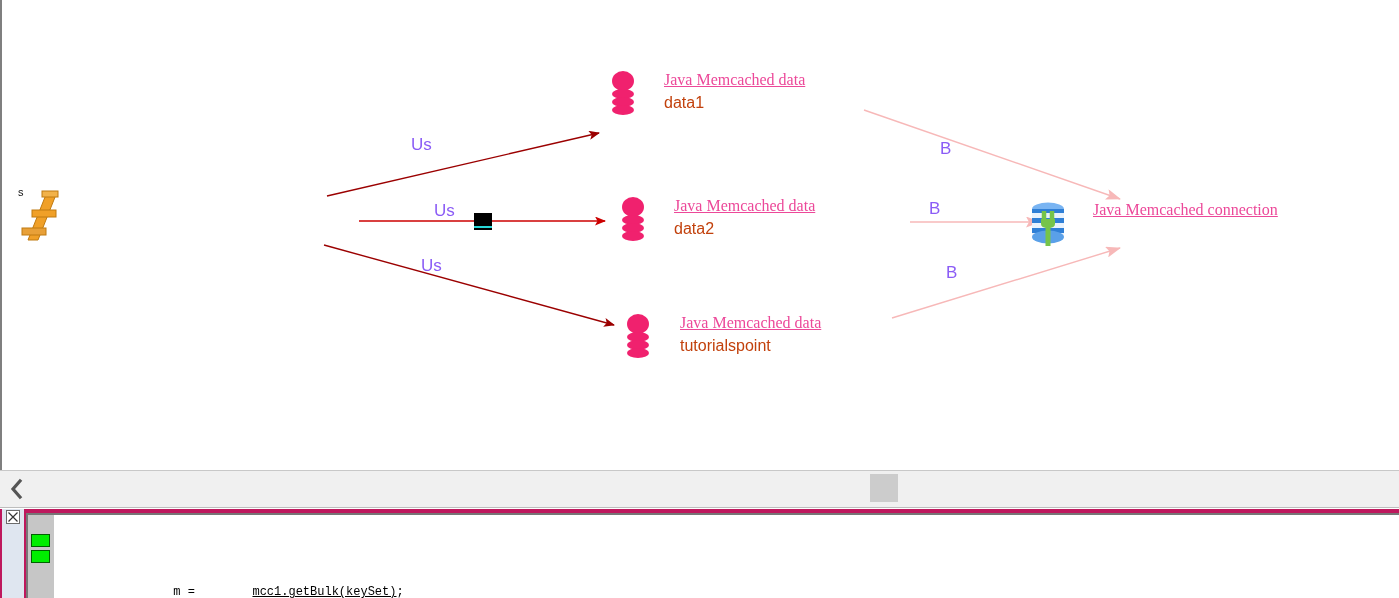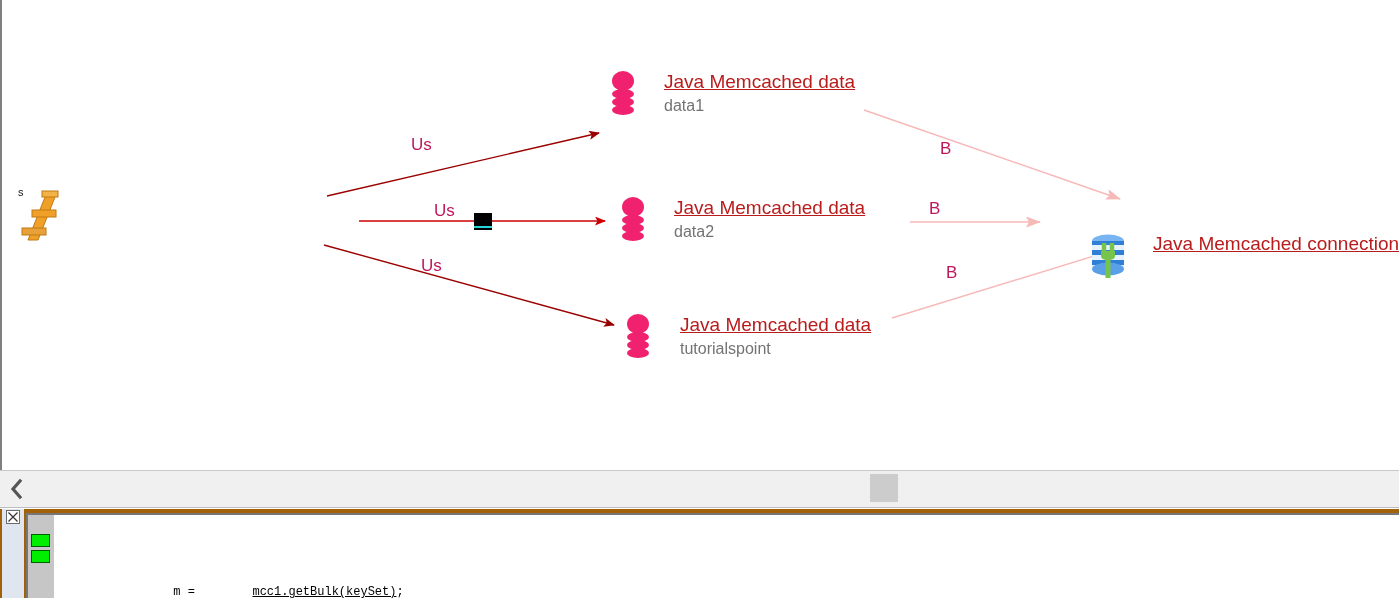--- a/index.html
+++ b/index.html
@@ -45,30 +45,30 @@
   .node-icon {
     position: relative;
     flex: 0 0 auto;
   }
   .node-text {
     display: flex;
     flex-direction: column;
     line-height: 1.0;
   }
   .node-title {
-    color: #b91c1c;
+    color: #ec4899;
     text-decoration: underline;
-    font-size: 19px;
-    font-family: Liberation Sans, sans-serif;
+    font-size: 16px;
+    font-family: Liberation Serif, serif;
     white-space: nowrap;
     letter-spacing: 0px;
     cursor: pointer;
   }
   .node-sub {
-    color: #737373;
+    color: #c2410c;
     font-size: 16px;
     font-family: "Liberation Sans", sans-serif;
     white-space: nowrap;
     margin-top: 7px;
   }
 
   
   .icon-method {
     width: 46px;
     height: 56px;
@@ -92,21 +92,21 @@
   .icon-dbconn {
     width: 46px;
     height: 48px;
   }
 
   
   .edge-label {
     position: absolute;
     font-size: 17px;
     font-family: "Liberation Sans", sans-serif;
-    color: #be185d;
+    color: #8b5cf6;
     white-space: nowrap;
     pointer-events: none;
   }
 
   
   .sel-handle {
     position: absolute;
     width: 18px;
     height: 17px;
     background: #000000;
@@ -151,21 +151,21 @@
     cursor: pointer;
   }
 
   
   #code-pane {
     position: absolute;
     left: 0;
     top: 509px;
     width: 1399px;
     height: 89px;
-    background: #a16207;
+    background: #be185d;
     box-sizing: border-box;
   }
   #code-sidestrip {
     position: absolute;
     left: 2px;
     top: 0;
     width: 22px;
     height: 89px;
     background: #dfe6f0;
   }
@@ -325,21 +325,21 @@
           <ellipse cx="13" cy="32" rx="11" ry="5" fill="#f0216e"></ellipse>
           <ellipse cx="13" cy="40" rx="11" ry="5" fill="#f0216e"></ellipse>
         </svg>
       </div>
       <div class="node-text" style="margin-left:29px; margin-top:2px;">
         <span class="node-title">Java Memcached data</span>
         <span class="node-sub">tutorialspoint</span>
       </div>
     </div>
 
-    <div class="node" style="left:1083px; top:200px;margin-top:32px;">
+    <div class="node" style="left:1023px; top:200px;">
       <div class="node-icon">
         <svg class="icon-dbconn" viewBox="0 0 46 48" xmlns="http://www.w3.org/2000/svg">
           <ellipse cx="23" cy="9" rx="16" ry="6.5" fill="#79b4f2"></ellipse>
           <rect x="7" y="9" width="32" height="28" fill="#2f7fd6"></rect>
           <rect x="7" y="13" width="32" height="5" fill="#e8f2fd"></rect>
           <rect x="7" y="23" width="32" height="5" fill="#e8f2fd"></rect>
           <rect x="7" y="33" width="32" height="5" fill="#e8f2fd"></rect>
           <ellipse cx="23" cy="37" rx="16" ry="6.5" fill="#5aa0e8"></ellipse>
           <path d="M19,11 L19,20 M27,11 L27,20" stroke="#76c44a" stroke-width="4.5" fill="none"></path>
           <path d="M16,19 L30,19 L30,24 Q30,28 23,28 Q16,28 16,24 Z" fill="#76c44a"></path>

